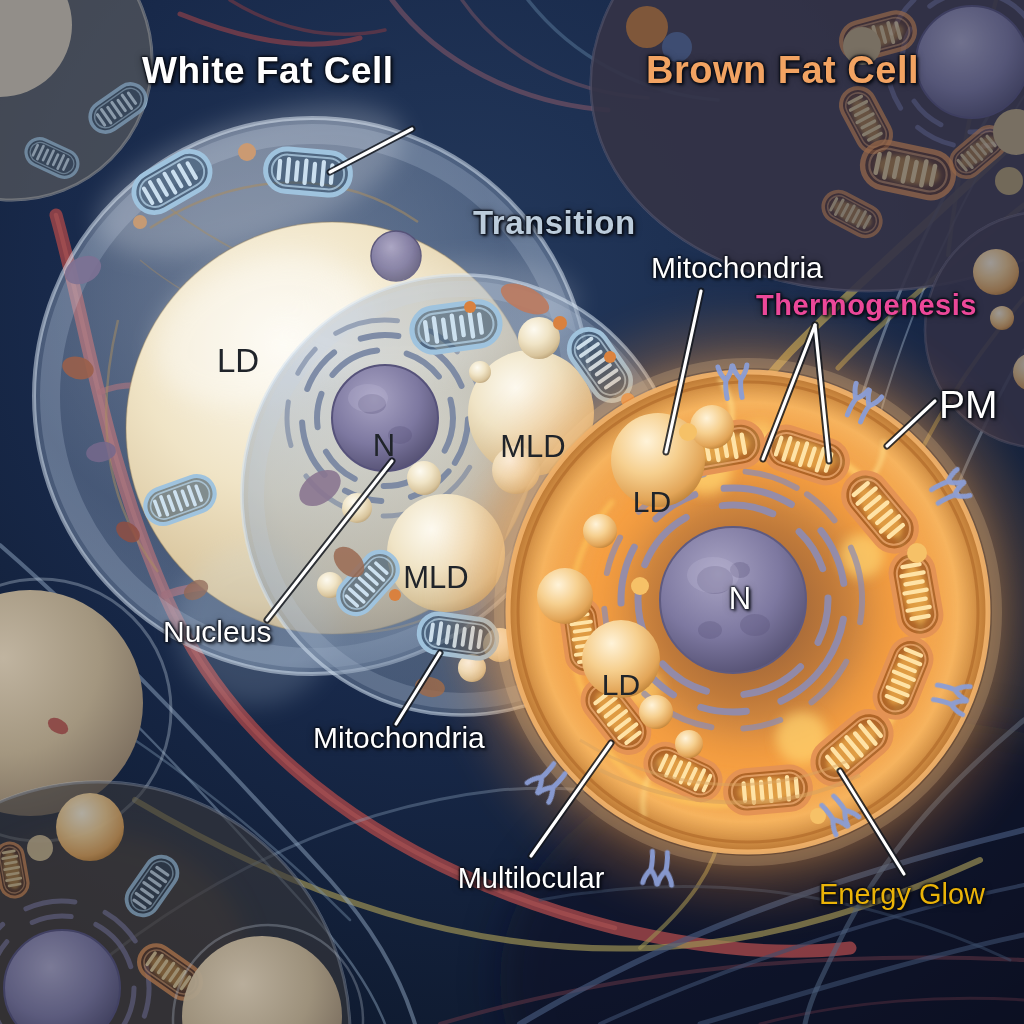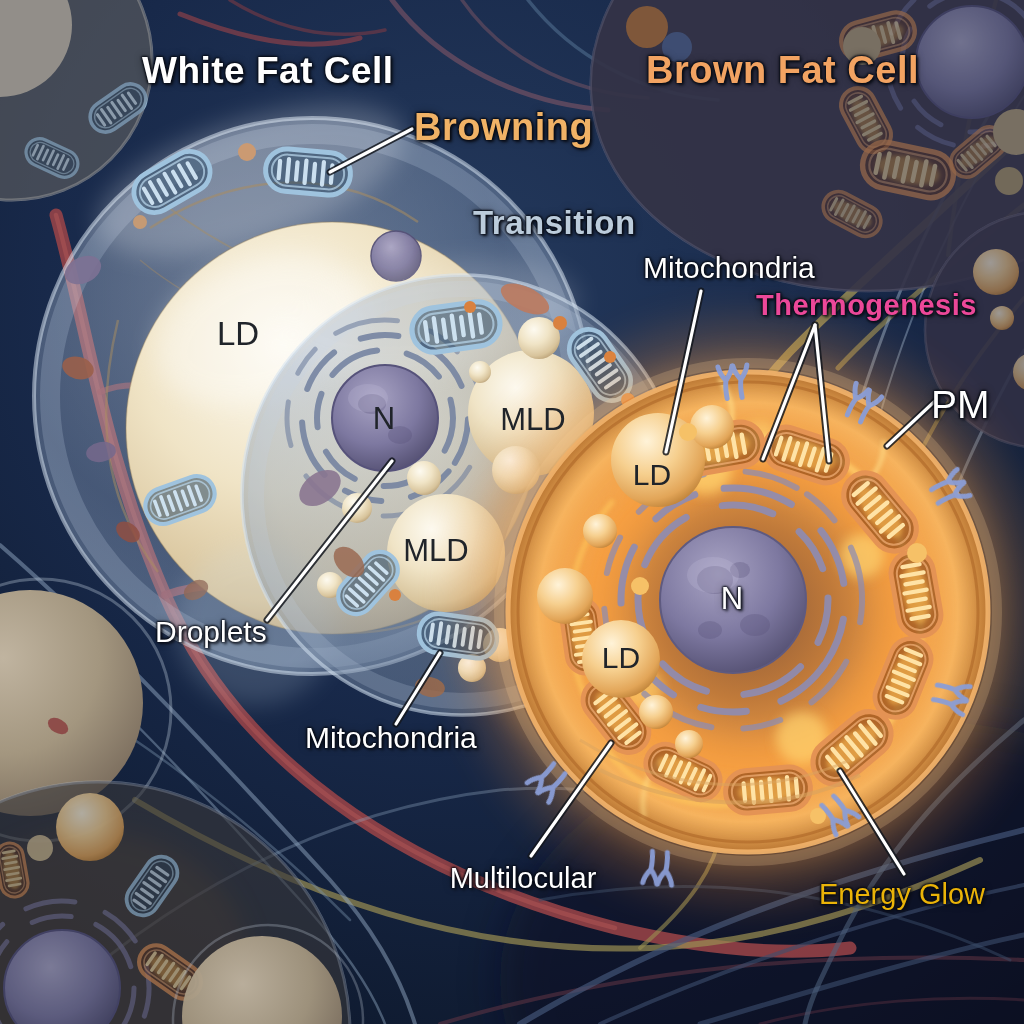--- a/index.html
+++ b/index.html
@@ -4,22 +4,22 @@
 <style>
   html,body{margin:0;padding:0;background:#0c1526;}
   #stage{position:relative;width:1024px;height:1024px;overflow:hidden;
          font-family:"Liberation Sans",sans-serif;background:#14233c;}
   #art{position:absolute;left:0;top:0;z-index:1;}
   .lbl{position:absolute;z-index:3;white-space:nowrap;line-height:1.05;
        font-family:"Liberation Sans",sans-serif;}
   .hdr{font-weight:700;letter-spacing:.5px;}
   .sh{text-shadow:2px 2px 3px rgba(8,12,20,.95),-1px -1px 2px rgba(8,12,20,.75),
       1px -1px 2px rgba(8,12,20,.6),-1px 1px 2px rgba(8,12,20,.6),0 0 8px rgba(0,0,0,.45);}
-  .white{color:#ffffff;font-weight:400;}
-  .darklbl{color:#20242a;font-weight:400;z-index:3;}
+  .white{color:#ffffff;font-weight:400;margin-left:8px;}
+  .darklbl{color:#20242a;font-weight:400;z-index:3;margin-top:27px;}
   .ctr{transform:translate(-50%,-50%);}
   .ctx{transform:translateX(-50%);text-align:center;}
 </style>
 </head>
 <body>
 
 <div id="stage">
 
 <svg id="art" width="1024" height="1024" viewBox="0 0 1024 1024">
   <defs>
@@ -392,33 +392,32 @@
       <line x1="267" y1="620" x2="392" y2="461"></line>
       <line x1="396" y1="724" x2="440" y2="653"></line>
       <line x1="531" y1="856" x2="611" y2="743"></line>
       <line x1="904" y1="874" x2="840" y2="771"></line>
     </g>
   </g>
 </svg>
 
 <div class="lbl hdr sh" style="left:142px;top:52px;font-size:37px;color:#ffffff;">White Fat Cell</div>
 
-<div class="lbl hdr sh" style="left:414px;top:108px;font-size:38px;color:#f0b266;">Browning</div>
 
 <div class="lbl hdr sh" style="left:646px;top:51px;font-size:38px;color:#f2a362;">Brown Fat Cell</div>
 
 <div class="lbl hdr sh" style="left:473px;top:206px;font-size:33px;color:#bcccdb;">Transition</div>
 
 <div class="lbl white sh" style="left:643px;top:252px;font-size:30px;">Mitochondria</div>
 
 <div class="lbl hdr sh" style="left:756px;top:290px;font-size:29px;color:#ec4899;">Thermogenesis</div>
 
 <div class="lbl white sh" style="left:931px;top:385px;font-size:39px;">PM</div>
 
-<div class="lbl white sh" style="left:155px;top:616px;font-size:30px;">Droplets</div>
+<div class="lbl white sh" style="left:155px;top:616px;font-size:30px;">Nucleus</div>
 
 <div class="lbl white sh" style="left:305px;top:722px;font-size:30px;">Mitochondria</div>
 
 <div class="lbl white sh ctx" style="left:523px;top:860px;font-size:29px;line-height:1.25;">
   <div>Multilocular</div>
 </div>
 
 <div class="lbl sh" style="left:819px;top:879px;font-size:29px;color:#eab308;font-weight:500;">Energy Glow</div>
 
 <div class="lbl darklbl ctr" style="left:238px;top:334px;font-size:33px;">LD</div>

